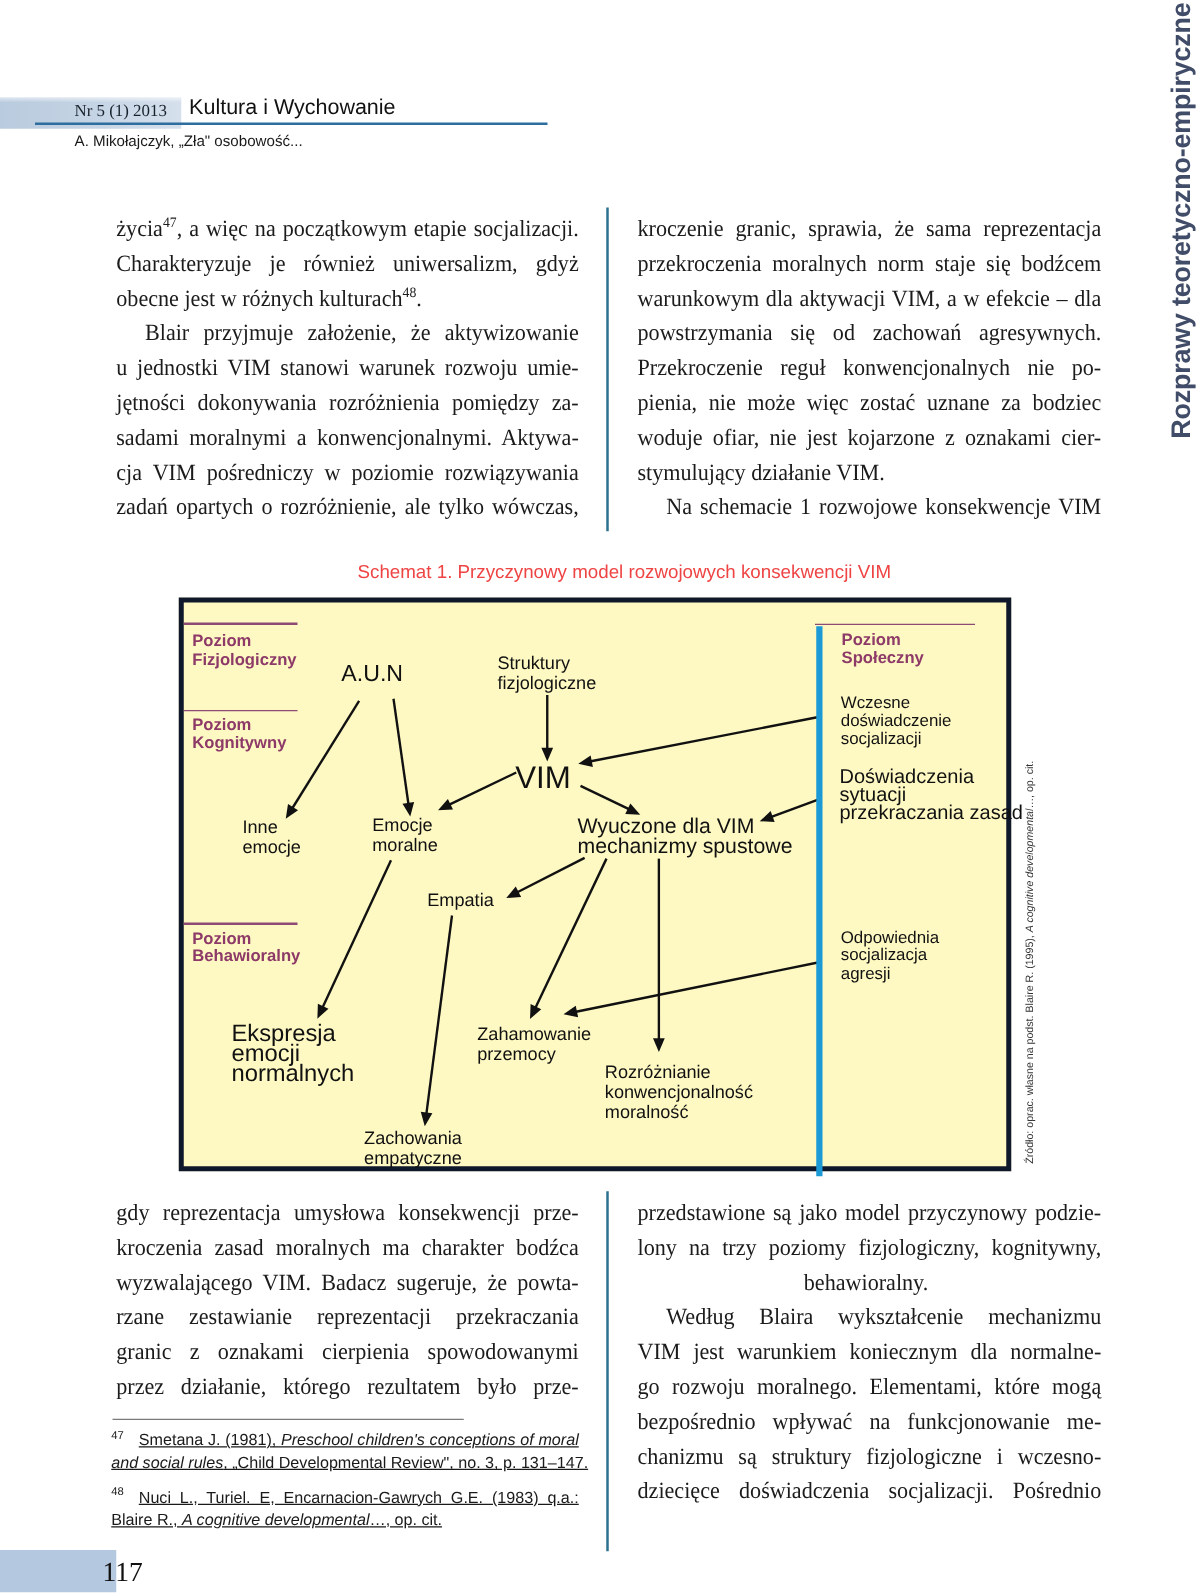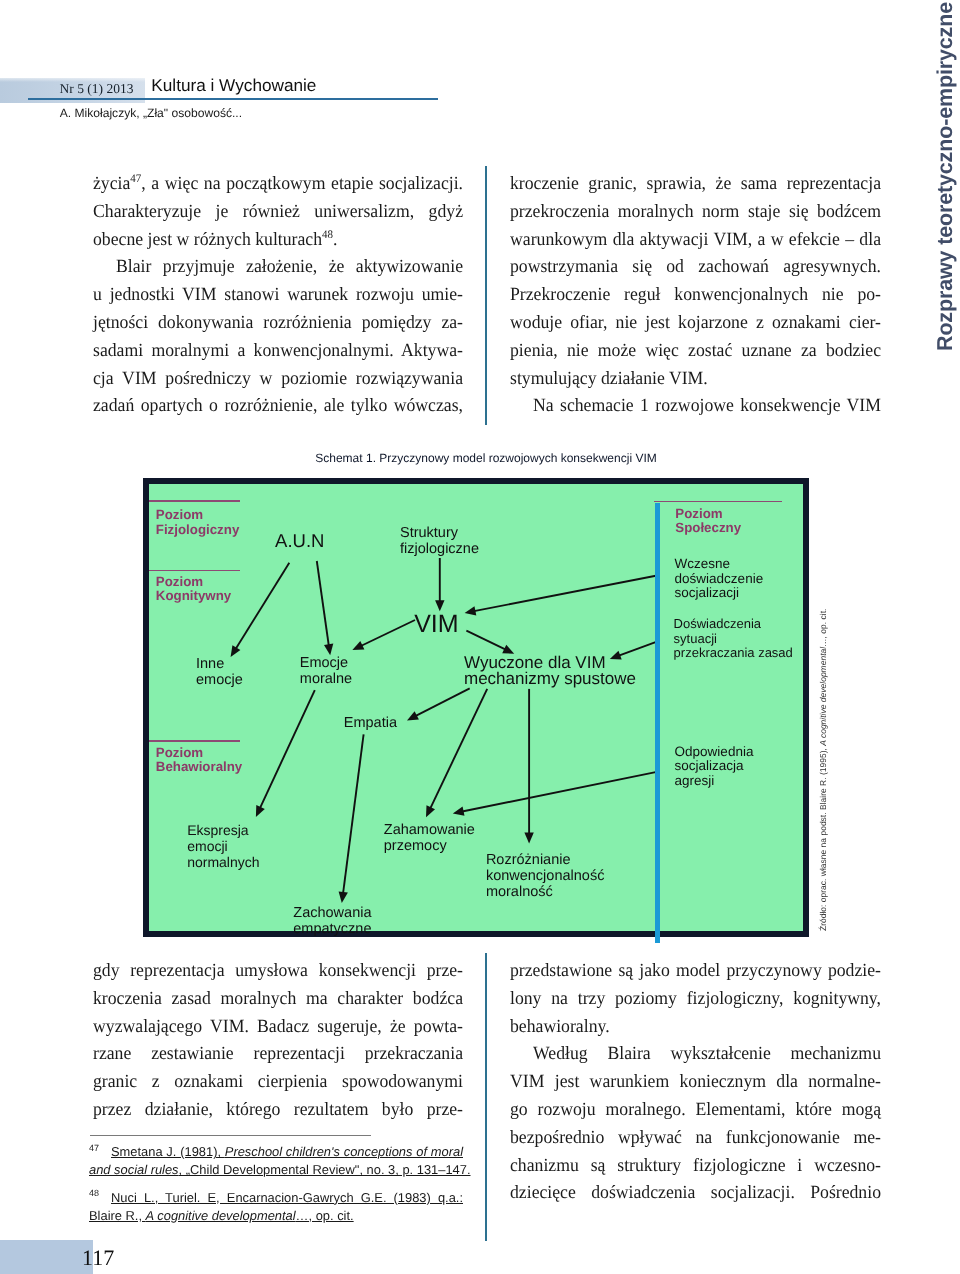--- a/index.html
+++ b/index.html
@@ -34,21 +34,21 @@
       line-height:27.8px;color:#1b1b1b;}
   .col p{margin:0;}
   .col .ln{display:block;white-space:nowrap;}
   .col .ln-ind{padding-left:23px;}
   .col .lnin{display:inline-block;transform:scaleX(var(--sx,1));transform-origin:left center;}
   sup{font-size:0.62em;vertical-align:super;line-height:0;}
 
   #col-top-left{left:93px;top:170px;width:370px;}
   #col-top-right{left:510px;top:170px;width:371px;}
   #col-bot-left{left:93px;top:957px;width:370px;}
-  #col-bot-right{left:510px;top:957px;width:371px;}
+  #col-bot-right{left:510px;top:957px;width:371px;text-align:center;}
 
   #divider-top{position:absolute;left:485px;top:165.6px;width:2.3px;height:259.2px;background:#2d7190;}
   #divider-bot{position:absolute;left:485px;top:952.7px;width:2.3px;height:288.3px;background:#2d7190;}
 
   
   #footnote-rule{position:absolute;left:90px;top:1135px;width:281px;height:1.2px;background:#7a7a7a;}
   .footnotes{position:absolute;left:89px;top:1139px;width:374px;
       font-family:"Liberation Sans",sans-serif;font-size:12.9px;line-height:18px;color:#1a1a1a;}
   .footnotes p{margin:0 0 5px 0;text-align:justify;}
   .footnotes p:last-child{margin-bottom:0;}
@@ -57,27 +57,27 @@
   .footnotes .fln{display:block;white-space:nowrap;}
   .footnotes .flnin{display:inline-block;text-decoration:underline;}
   .footnotes i{font-style:italic;}
 
   
   #page-number-band{position:absolute;left:0;top:1240px;width:92.5px;height:34px;background:#b4c8df;}
   #page-number{position:absolute;left:82px;top:1242.3px;font-family:"Liberation Serif",serif;
       font-size:22px;line-height:31px;color:#111;}
 
   
-  #schema-caption{position:absolute;left:286px;top:451px;width:400px;text-align:center;
-      font-family:"Liberation Sans",sans-serif;font-size:12px;line-height:14px;color:#0f172a;
+  #schema-caption{position:absolute;left:286px;top:451px;width:400px;text-align:right;
+      font-family:"Liberation Sans",sans-serif;font-size:15px;line-height:14px;color:#ef4444;
       white-space:nowrap;}
 
   
   #diagram{position:absolute;left:143px;top:478px;width:665px;height:458px;
-      border:6px solid #0f172a;box-sizing:border-box;background:#86efac;}
+      border:4px solid #0f172a;box-sizing:border-box;background:#fef9c3;}
   #diagram svg{position:absolute;left:0;top:0;}
   .dg-label{position:absolute;font-family:"Liberation Sans",sans-serif;font-weight:400;
       font-size:14.5px;line-height:16px;color:#111;white-space:nowrap;}
   .lvl{position:absolute;font-family:"Liberation Sans",sans-serif;font-weight:700;
       font-size:13.3px;line-height:14.7px;color:#8d3a68;white-space:nowrap;}
   .lvl-rule{position:absolute;height:1.4px;background:#8d4a74;}
 
   #source-note{position:absolute;left:818px;top:600px;height:340px;width:14px;}
   #source-note span{position:absolute;transform:rotate(-90deg);transform-origin:left top;
       white-space:nowrap;font-family:"Liberation Sans",sans-serif;font-size:8.5px;line-height:10px;
@@ -114,22 +114,22 @@
         <span class="ln"><span class="lnin" style="word-spacing: 2.135px;">zadań opartych o rozróżnienie, ale tylko wówczas,</span></span>
       </p>
     </div>
   <div class="col" id="col-top-right">
       <p>
         <span class="ln"><span class="lnin" style="word-spacing: 5.366px;">kroczenie granic, sprawia, że sama reprezentacja</span></span>
         <span class="ln"><span class="lnin" style="word-spacing: 4.319px;">przekroczenia moralnych norm staje się bodźcem</span></span>
         <span class="ln"><span class="lnin" style="word-spacing: 0.93px;">warunkowym dla aktywacji VIM, a w efekcie – dla</span></span>
         <span class="ln"><span class="lnin" style="word-spacing: 10.298px;">powstrzymania się od zachowań agresywnych.</span></span>
         <span class="ln"><span class="lnin" style="word-spacing: 9.915px;">Przekroczenie reguł konwencjonalnych nie po-</span></span>
+        <span class="ln"><span class="lnin" style="word-spacing: 5.081px;">pienia, nie może więc zostać uznane za bodziec</span></span>
         <span class="ln"><span class="lnin" style="word-spacing: 3.909px;">woduje ofiar, nie jest kojarzone z oznakami cier-</span></span>
-        <span class="ln"><span class="lnin" style="word-spacing: 5.081px;">pienia, nie może więc zostać uznane za bodziec</span></span>
         <span class="ln ln-last"><span class="lnin">stymulujący działanie VIM.</span></span>
       </p>
       <p>
         <span class="ln ln-ind"><span class="lnin" style="word-spacing: 2.028px;">Na schemacie 1 rozwojowe konsekwencje VIM</span></span>
       </p>
     </div>
   <div class="col" id="col-bot-left">
       <p>
         <span class="ln"><span class="lnin" style="word-spacing: 6.554px;">gdy reprezentacja umysłowa konsekwencji prze-</span></span>
         <span class="ln"><span class="lnin" style="word-spacing: 5.565px;">kroczenia zasad moralnych ma charakter bodźca</span></span>
@@ -237,21 +237,21 @@
         <div>Emocje</div>
         <div>moralne</div>
       </div>
       <div class="dg-label" style="left:315px;top:171px;font-size:17px;line-height:16px">
         <div>Wyuczone dla VIM</div>
         <div>mechanizmy spustowe</div>
       </div>
       <div class="dg-label" style="left:194.8px;top:231.4px;font-size:14.5px;line-height:16px">
         <div>Empatia</div>
       </div>
-      <div class="dg-label" style="left:38.2px;top:337.6px;font-size:14px;line-height:16px">
+      <div class="dg-label" style="left:38.2px;top:337.6px;font-size:19px;line-height:16px">
         <div>Ekspresja</div>
         <div>emocji</div>
         <div>normalnych</div>
       </div>
       <div class="dg-label" style="left:234.8px;top:338px;font-size:14.5px;line-height:16px">
         <div>Zahamowanie</div>
         <div>przemocy</div>
       </div>
       <div class="dg-label" style="left:336.9px;top:368.4px;font-size:14.5px;line-height:16px">
         <div>Rozróżnianie</div>
@@ -260,21 +260,21 @@
       </div>
       <div class="dg-label" style="left:144.3px;top:421.3px;font-size:14.5px;line-height:16px">
         <div>Zachowania</div>
         <div>empatyczne</div>
       </div>
       <div class="dg-label" style="left:525.6px;top:72.8px;font-size:13.5px;line-height:14.7px">
         <div>Wczesne</div>
         <div>doświadczenie</div>
         <div>socjalizacji</div>
       </div>
-      <div class="dg-label" style="left:524.6px;top:133px;font-size:13px;line-height:14.7px">
+      <div class="dg-label" style="left:524.6px;top:133px;font-size:16px;line-height:14.7px">
         <div>Doświadczenia</div>
         <div>sytuacji</div>
         <div>przekraczania zasad</div>
       </div>
       <div class="dg-label" style="left:525.6px;top:260.6px;font-size:13.5px;line-height:14.7px">
         <div>Odpowiednia</div>
         <div>socjalizacja</div>
         <div>agresji</div>
       </div>
     </div>

